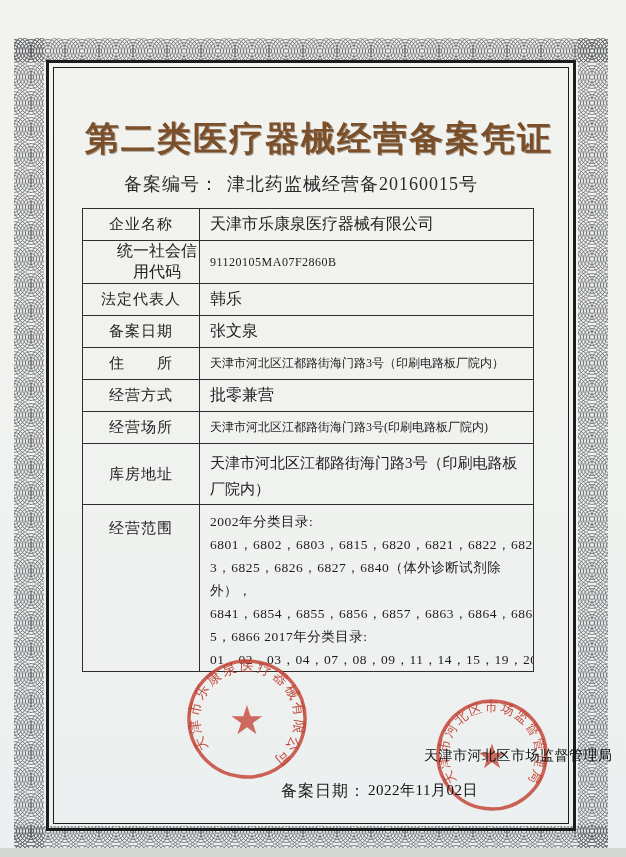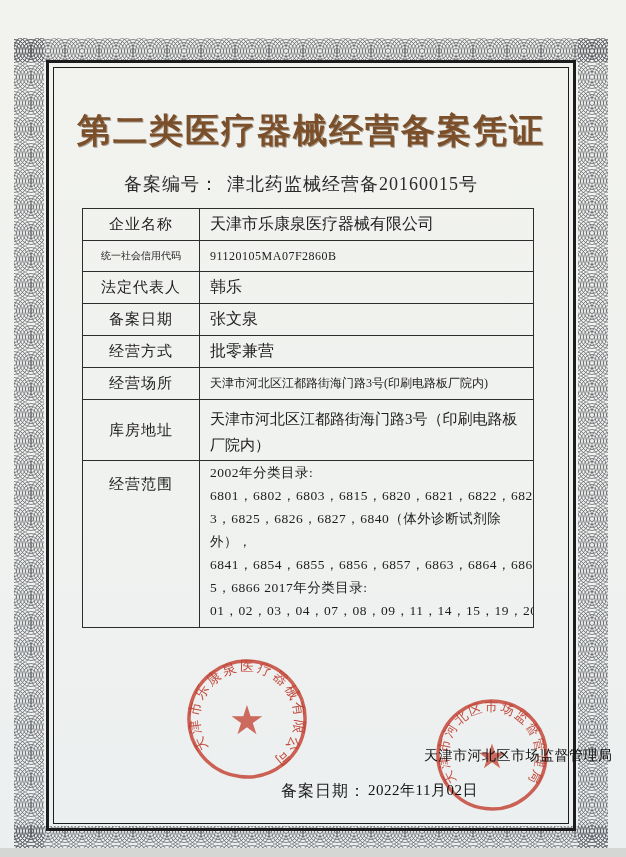--- a/index.html
+++ b/index.html
@@ -11,49 +11,49 @@
   .deco{position:absolute;left:14px;top:38px;}
   .frame{
     position:absolute;left:46px;top:60px;width:524px;height:765px;
     border:3px solid #1c1c1c;background:transparent;
   }
   .frame::after{
     content:"";position:absolute;left:4px;top:4px;right:4px;bottom:4px;
     border:1px solid #1c1c1c;
   }
   .title{
-    position:absolute;left:46px;top:108px;width:530px;margin:0;
+    position:absolute;left:46px;top:108px;width:530px;margin:8px;
     text-align:center;font-size:34px;font-weight:bold;letter-spacing:2px;
     color:#7a4f2a;text-shadow:1px 1px 0 rgba(70,40,12,0.45);
   }
   .filing-line{
     position:absolute;left:124px;top:172px;font-size:18px;color:#2a2a2a;
     letter-spacing:1px;
   }
   .filing-line .flabel{margin-right:8px;}
   .info-table{
     position:absolute;left:82px;top:208px;width:452px;
     border-collapse:collapse;table-layout:fixed;
     font-size:15px;color:#1c1c1c;
   }
   .info-table td{border:1.5px solid #2d2d2d;padding:0;overflow:hidden;}
   .info-table td.lbl{
     width:116px;text-align:center;font-size:15px;color:#222;
     letter-spacing:1px;
   }
-  .info-table td.lbl.small{font-size:10px;letter-spacing:0;}
+  .info-table td.lbl.small{font-size:16px;letter-spacing:0;padding-left:32px;}
   .info-table td.val{padding-left:10px;padding-right:6px;font-size:16px;}
   tr.r1{height:32px;} tr.r2{height:31px;} tr.r3{height:32px;padding-left:14px;}
   tr.r4{height:32px;} tr.r5{height:32px;} tr.r6{height:32px;padding-left:48px;}
   tr.r7{height:32px;} tr.r8{height:61px;margin-left:24px;} tr.r9{height:167px;}
   tr.r2 td.val{font-size:12px;letter-spacing:0.5px;font-family:"Liberation Serif",serif;}
   tr.r5 td.val,tr.r7 td.val{font-size:12px;letter-spacing:0;}
   tr.r8 td.val{font-size:15px;line-height:26px;padding-top:2px;vertical-align:top;padding-top:6px;}
   tr.r9 td.lbl{vertical-align:top;padding-top:14px;font-family:Liberation Serif, serif;}
-  tr.r9 td.val{vertical-align:top;}
+  tr.r9 td.val{vertical-align:top;padding-top:5px;}
   .scope-line{
     white-space:nowrap;font-size:13.5px;line-height:23px;letter-spacing:0.5px;
   }
   .stamp{position:absolute;}
   .stamp-left{left:182px;top:654px;width:130px;height:130px;}
   .stamp-right{left:432px;top:695px;width:120px;height:120px;}
   .ring{fill:none;stroke:rgba(196,72,58,0.85);stroke-width:3.5;}
   .seal-text{fill:rgba(190,62,48,0.92);font-size:14px;letter-spacing:2.5px;font-family:"Liberation Serif",serif;}
   .stamp-right .seal-text{font-size:13px;letter-spacing:2px;}
   .seal-star{fill:rgba(196,72,58,0.8);font-size:40px;font-family:"DejaVu Sans",sans-serif;}
@@ -130,20 +130,24 @@
       <td class="val">91120105MA07F2860B</td>
     </tr>
     <tr class="r3">
       <td class="lbl">法定代表人</td>
       <td class="val">韩乐</td>
     </tr>
     <tr class="r4">
       <td class="lbl">备案日期</td>
       <td class="val">张文泉</td>
     </tr>
+    <tr class="r5">
+      <td class="lbl">住　　所</td>
+      <td class="val">天津市河北区江都路街海门路3号（印刷电路板厂院内）</td>
+    </tr>
     <tr class="r6">
       <td class="lbl">经营方式</td>
       <td class="val">批零兼营</td>
     </tr>
     <tr class="r7">
       <td class="lbl">经营场所</td>
       <td class="val">天津市河北区江都路街海门路3号(印刷电路板厂院内)</td>
     </tr>
     <tr class="r8">
       <td class="lbl">库房地址</td>

